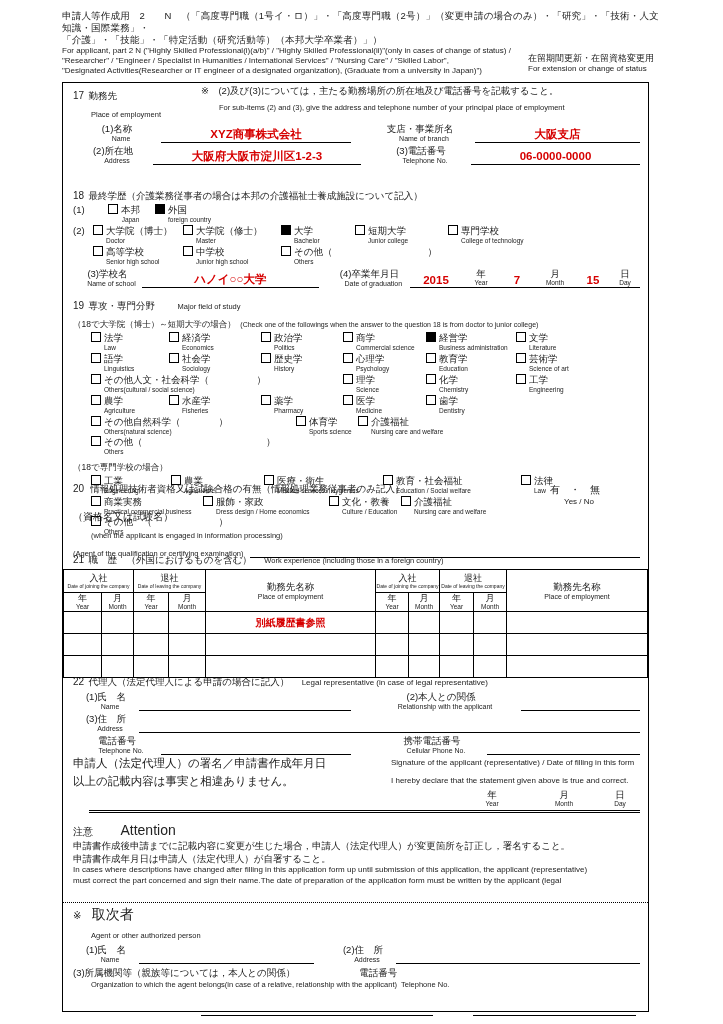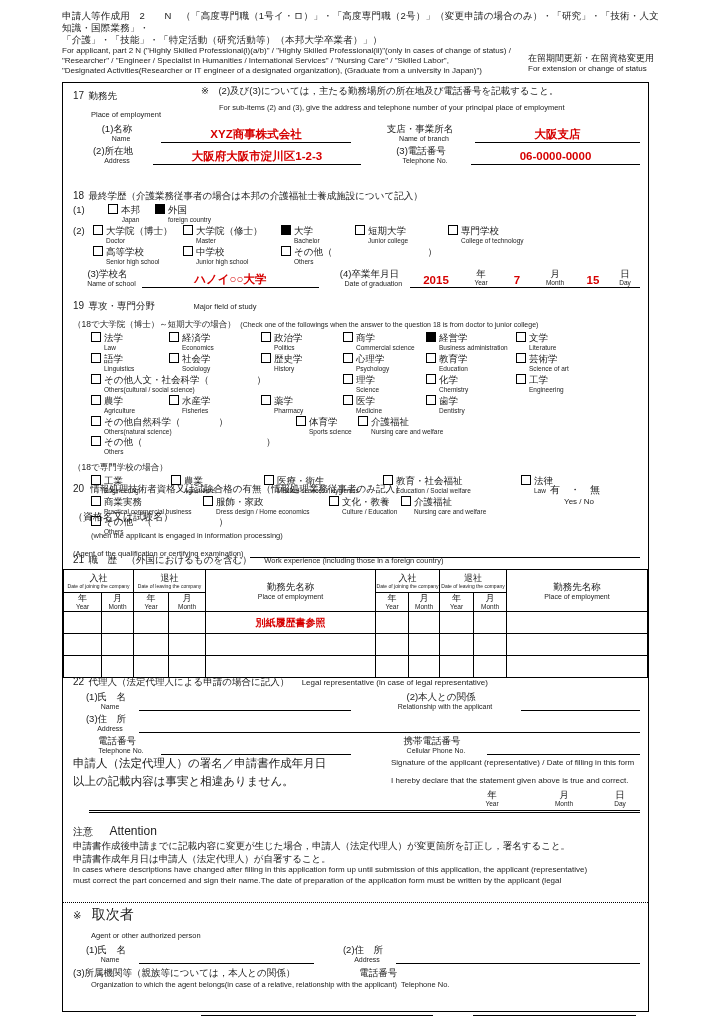--- a/index.html
+++ b/index.html
@@ -191,21 +191,21 @@
               <span class="en">Day</span>
             </span>
         </span>
       </div>
     </div>
 
     <div class="sec" id="s19">
       <div>
         <span class="secno">19</span>
         <span class="tjp">専攻・専門分野</span>
-        <span class="ten" style="margin-left:34px">Major field of study</span>
+        <span class="ten" style="margin-left:18px">Major field of study</span>
       </div>
       <div>
         <span class="tjp" style="font-size:8.5px">（18で大学院（博士）～短期大学の場合）</span>
         <span class="ten" style="font-size:7px">(Check one of the followings when the answer to the question 18 is from doctor to junior college)</span>
       </div>
       <div class="cbrow" style="padding-left:18px">
           <span class="cbitems"><span class="fld" style="width: 78px;"><span class="l1"><span class="cb"></span><span>法学</span></span><span class="l2">Law</span></span><span class="fld" style="width: 92px;"><span class="l1"><span class="cb"></span><span>経済学</span></span><span class="l2">Economics</span></span><span class="fld" style="width: 82px;"><span class="l1"><span class="cb"></span><span>政治学</span></span><span class="l2">Politics</span></span><span class="fld" style="width: 83px;"><span class="l1"><span class="cb"></span><span>商学</span></span><span class="l2">Commercial science</span></span><span class="fld" style="width: 90px;"><span class="l1"><span class="cb on"></span><span>経営学</span></span><span class="l2">Business administration</span></span><span class="fld" style="width: 110px;"><span class="l1"><span class="cb"></span><span>文学</span></span><span class="l2">Literature</span></span></span>
         </div>
       <div class="cbrow" style="padding-left:18px">
           <span class="cbitems"><span class="fld" style="width: 78px;"><span class="l1"><span class="cb"></span><span>語学</span></span><span class="l2">Linguistics</span></span><span class="fld" style="width: 92px;"><span class="l1"><span class="cb"></span><span>社会学</span></span><span class="l2">Sociology</span></span><span class="fld" style="width: 82px;"><span class="l1"><span class="cb"></span><span>歴史学</span></span><span class="l2">History</span></span><span class="fld" style="width: 83px;"><span class="l1"><span class="cb"></span><span>心理学</span></span><span class="l2">Psychology</span></span><span class="fld" style="width: 90px;"><span class="l1"><span class="cb"></span><span>教育学</span></span><span class="l2">Education</span></span><span class="fld" style="width: 110px;"><span class="l1"><span class="cb"></span><span>芸術学</span></span><span class="l2">Science of art</span></span></span>
@@ -425,21 +425,21 @@
             <span class="jp">日</span>
             <span class="en">Day</span>
           </span>
       </div>
       <div class="sigline"></div>
     </div>
 
     <div class="sec" id="attn">
       <div>
         <span class="tjp" style="font-size:10px">注意</span>
-        <span class="ten" style="margin-left:12px;font-size:12px">Attention</span>
+        <span class="ten" style="margin-left:23px;font-size:14px">Attention</span>
       </div>
       <div class="attn-jp">申請書作成後申請までに記載内容に変更が生じた場合，申請人（法定代理人）が変更箇所を訂正し，署名すること。</div>
       <div class="attn-jp">申請書作成年月日は申請人（法定代理人）が自署すること。</div>
       <div class="attn-en">In cases where descriptions have changed after filling in this application form up until submission of this application, the applicant (representative)</div>
       <div class="attn-en">must correct the part concerned and sign their name.The date of preparation of the application form must be written by the applicant (legal</div>
     </div>
 
     <div class="sec" id="agent">
       <div>
         <span class="tjp" style="font-size:10px">※</span>

